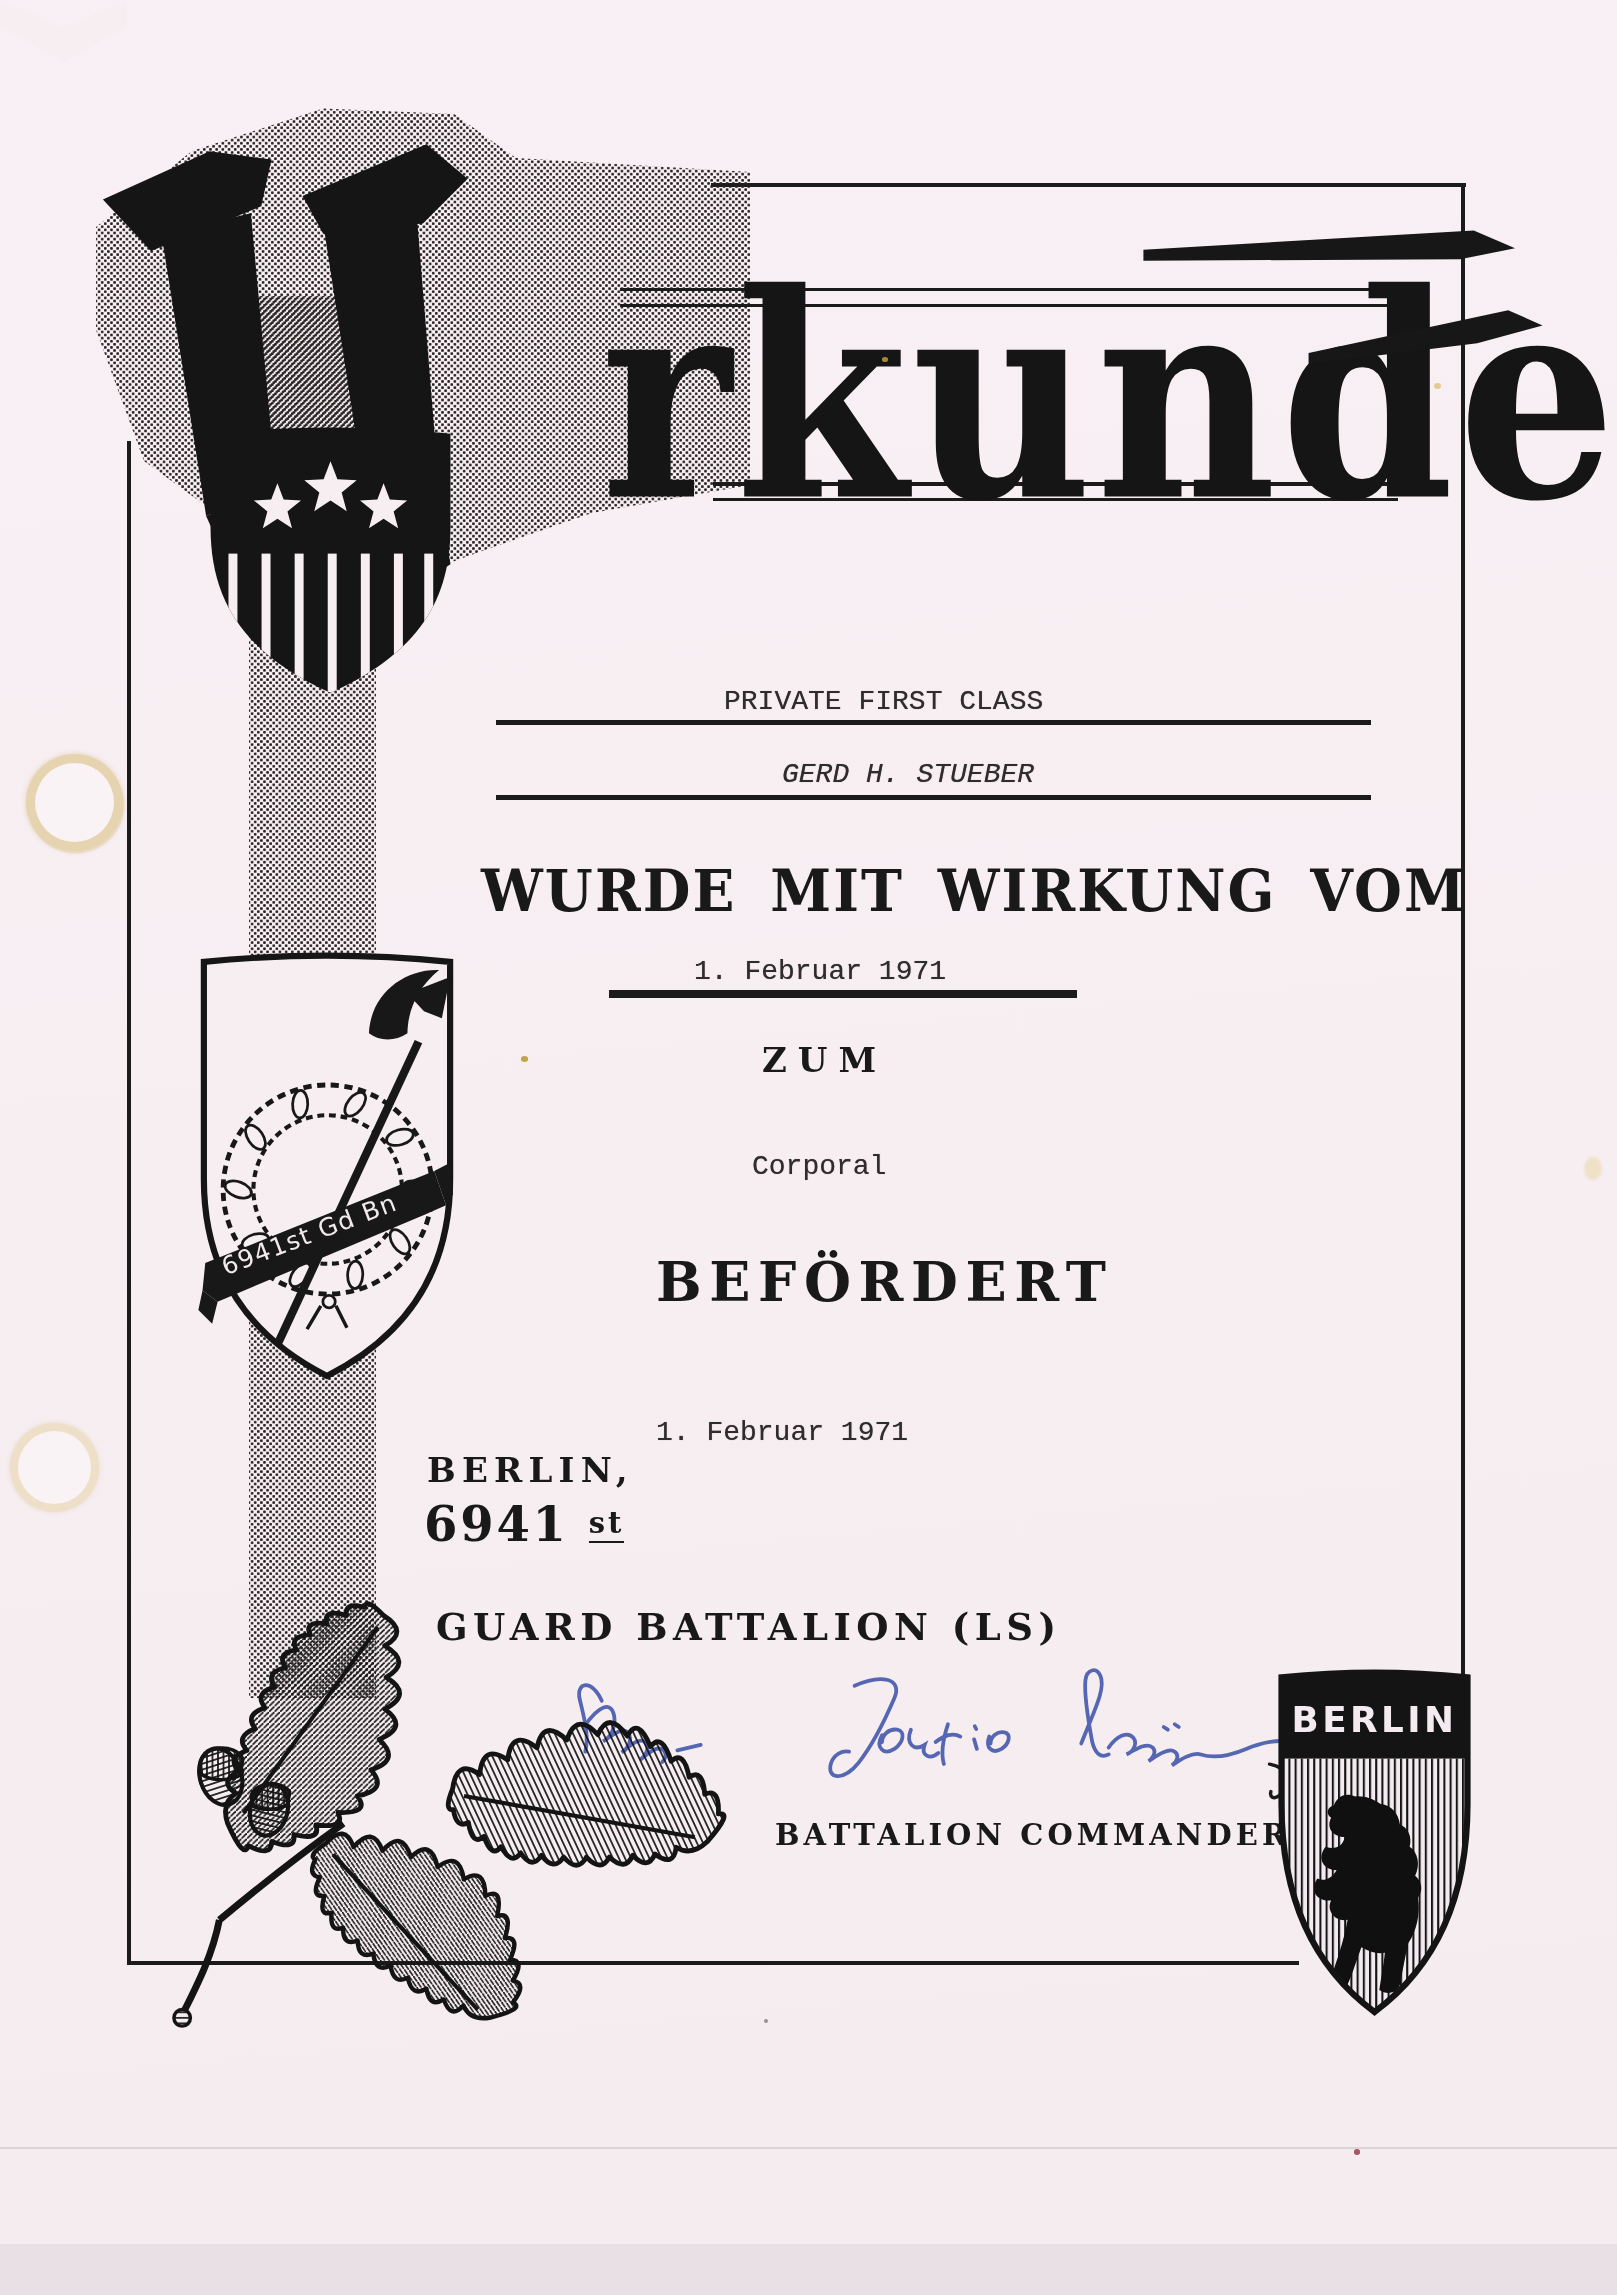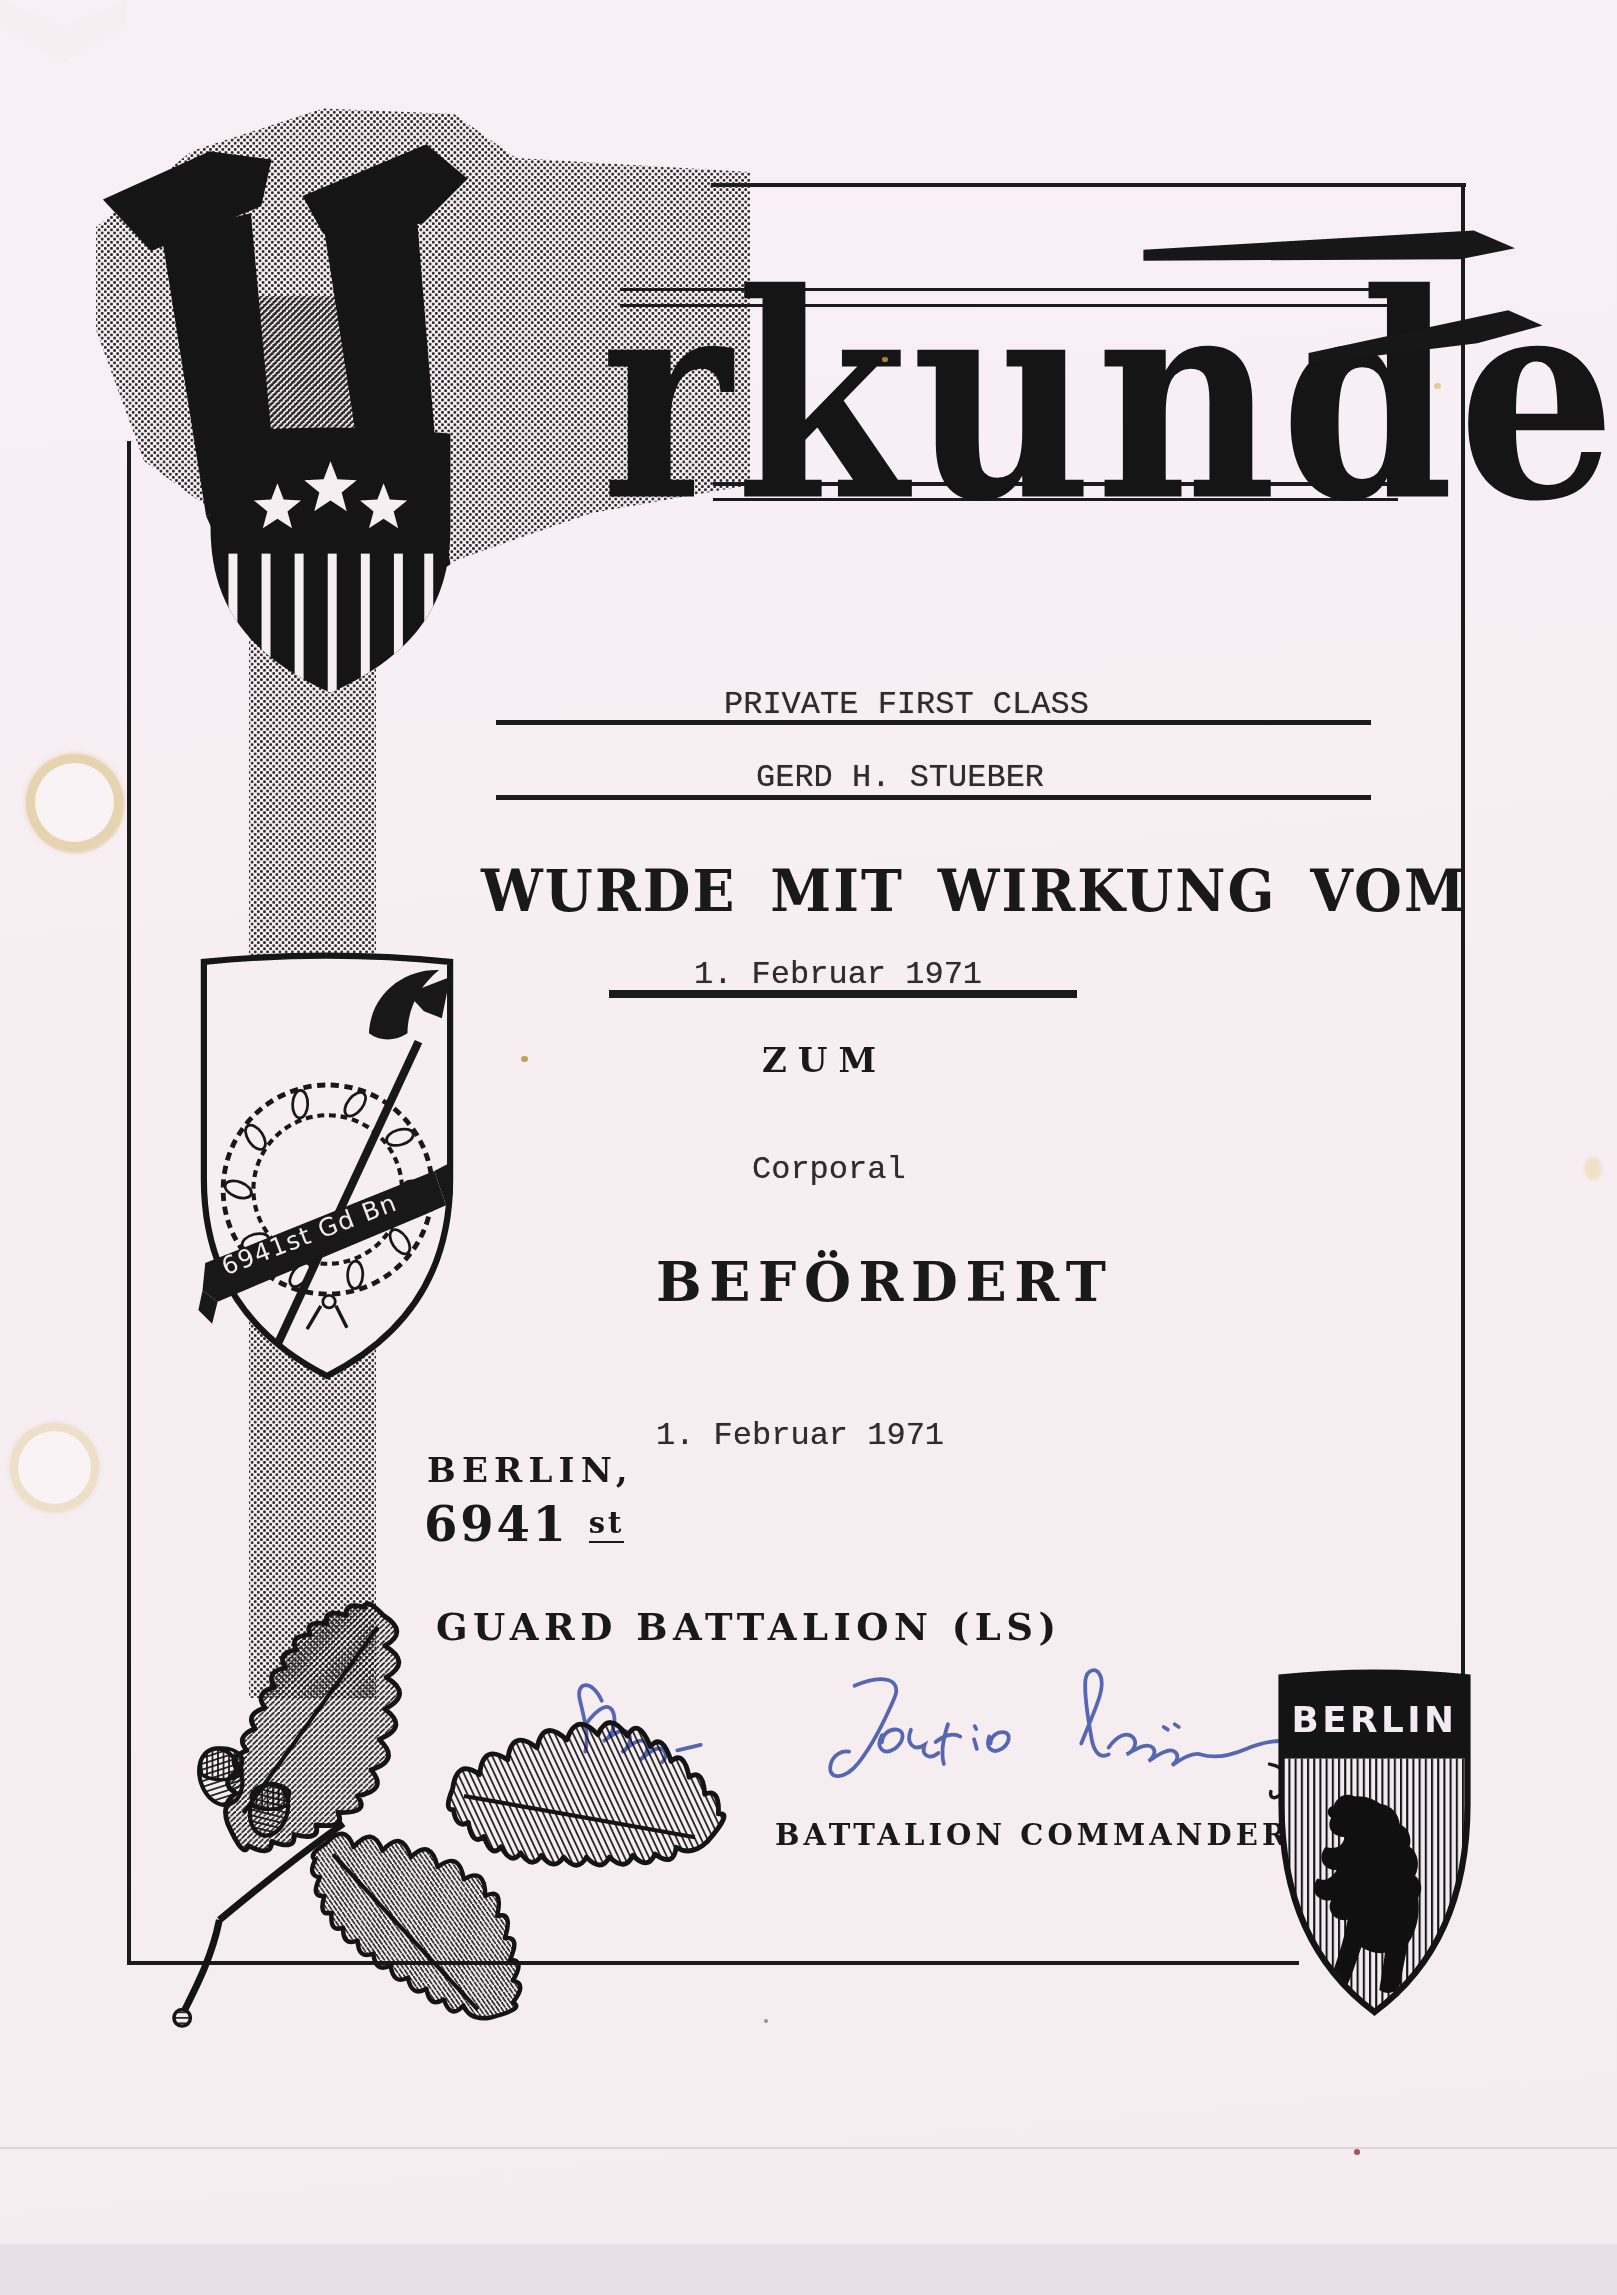--- a/index.html
+++ b/index.html
@@ -17,21 +17,21 @@
   .ribbon{left:249px;top:296px;width:127px;height:1402px;}
   .ribbon-chevron{left:249px;top:698px;width:127px;height:63px;background:#f7eef2;z-index:3;
     clip-path:polygon(0 0,50% 42%,100% 0,100% 42%,50% 100%,0 42%);}
   
   .title-lines{z-index:3;}
   .title-rest{position:absolute;left:601px;top:256px;z-index:5;font-weight:bold;color:#151515;
     font-size:248px;line-height:1;letter-spacing:4.1px;transform:scaleY(1.14);transform-origin:top left;
     font-family:"DejaVu Serif",serif;}
   .svgabs{position:absolute;}
   
-  .typed{position:absolute;z-index:5;font-family:"Liberation Mono",monospace;font-size:32px;
+  .typed{position:absolute;z-index:5;font-family:"Liberation Mono",monospace;font-size:28px;
     color:#2e2c2c;white-space:nowrap;text-shadow:0 0 0.7px rgba(46,44,44,.65);}
   
   .display{position:absolute;z-index:5;font-family:"DejaVu Serif",serif;font-weight:bold;color:#191919;
     white-space:nowrap;line-height:1;}
   #wurde{left:481px;top:862px;font-size:55px;letter-spacing:2.1px;word-spacing:12.4px;transform:scaleY(1.05);transform-origin:top left;}
   #zum{left:762px;top:1043px;font-size:34px;letter-spacing:11px;}
   #befoerdert{left:656px;top:1255px;font-size:54px;letter-spacing:7.6px;}
   #berlin-place{left:427px;top:1413px;font-size:34px;letter-spacing:6.2px;margin-top:40px;}
   #unit-number{left:424px;top:1500px;font-size:48px;letter-spacing:2.8px;}
   #unit-number .ordinal{font-size:29px;vertical-align:8.3px;border-bottom:2.8px solid #1a1a1a;padding-bottom:1.4px;margin-left:20px;}
@@ -78,21 +78,21 @@
 
   <div class="title-rest"><span>rkunde</span></div>
 
   <svg class="svgabs" style="left:1102px;top:207px;z-index:5;" width="482" height="234" viewBox="0 0 700 340">
     <polygon points="60,62 540,34 600,60 520,76 60,78" fill="#171717"></polygon>
     <polygon points="300,212 590,150 640,172 545,198 300,228" fill="#171717"></polygon>
   </svg>
 
   <div class="typed" style="left:724px;top:686px;">PRIVATE FIRST CLASS</div>
   <div class="rule" style="left:496px;top:720px;width:875px;height:4.8px;z-index:4;"></div>
-  <div class="typed" style="left:756px;top:759px;">GERD H. STUEBER</div>
+  <div class="typed" style="left:782px;top:759px;font-style:italic;">GERD H. STUEBER</div>
   <div class="rule" style="left:496px;top:795px;width:875px;height:4.8px;z-index:4;"></div>
 
   <div class="display" id="wurde">WURDE MIT WIRKUNG VOM</div>
   <div class="typed" style="left:694px;top:956px;">1. Februar 1971</div>
   <div class="rule" style="left:609px;top:990px;width:468px;height:8.3px;z-index:4;"></div>
   <div class="display" id="zum">ZUM</div>
   <div class="typed" style="left:752px;top:1143px;margin-top:8px;">Corporal</div>
   <div class="display" id="befoerdert">BEFÖRDERT</div>
 
   <div class="display" id="berlin-place">BERLIN,</div>

